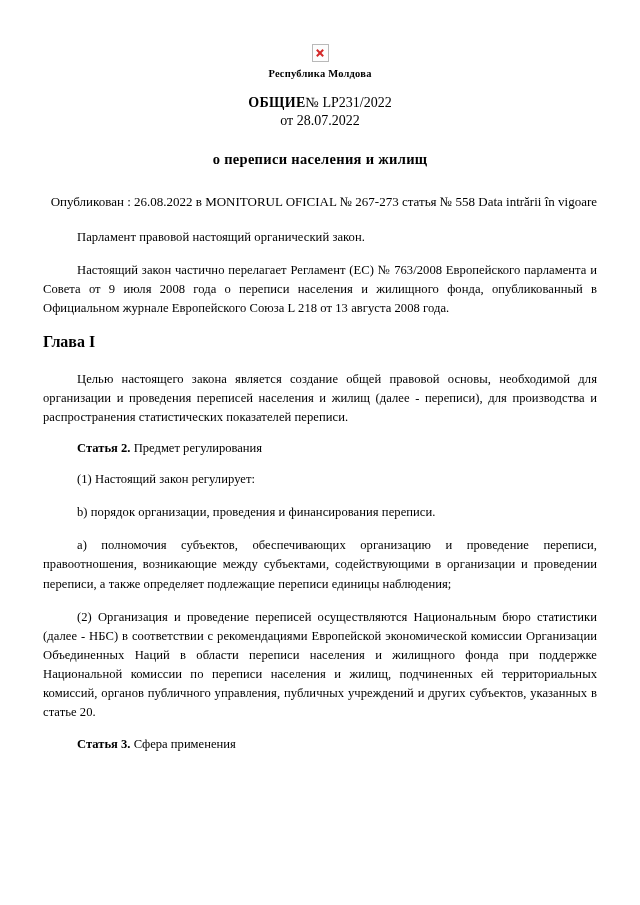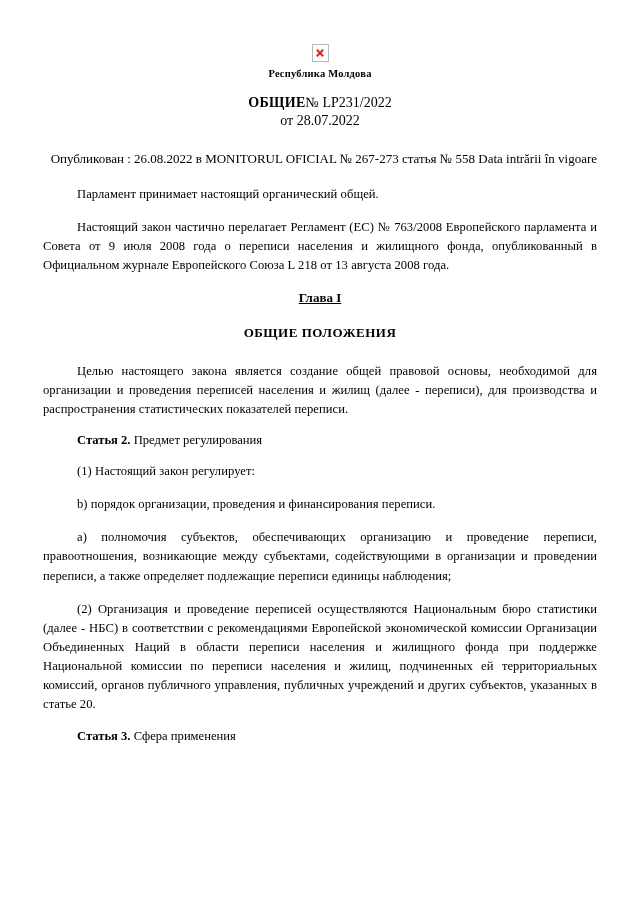--- a/index.html
+++ b/index.html
@@ -95,25 +95,24 @@
   p.para {
     font-size: 12.6px;
     line-height: 1.52;
     text-align: justify;
     text-indent: 34px;
     margin: 0 0 14px 0;
     letter-spacing: .05px;
   }
 
   .chapter {
-    text-align: center;
+    text-align: left;
     font-weight: bold;
-    font-size: 13px;
+    font-size: 16px;
     margin: 0 0 19px 0;
-    text-decoration: underline;
   }
   .chapter-name {
     text-align: center;
     font-weight: bold;
     font-size: 13px;
     letter-spacing: .5px;
     margin: 0 0 21px 0;
   }
   .article-head {
     font-size: 12.6px;
@@ -133,29 +132,29 @@
 
   <div class="republic">Республика Молдова</div>
 
 
   <div class="law-no">
     <b>ОБЩИЕ</b><span>№ LP231/2022</span>
   </div>
 
   <div class="law-date">от 28.07.2022</div>
 
+  <div class="doc-title">о переписи населения и жилищ</div>
 
   <div class="published">Опубликован : 26.08.2022 в MONITORUL OFICIAL № 267-273 статья № 558 Data intrării în vigoare</div>
 
-  <p class="para">Парламент принимает настоящий органический общей.</p>
+  <p class="para">Парламент правовой настоящий органический закон.</p>
 
   <p class="para">Настоящий закон частично перелагает Регламент (ЕС) № 763/2008 Европейского парламента и Совета от 9 июля 2008 года о переписи населения и жилищного фонда, опубликованный в Официальном журнале Европейского Союза L 218 от 13 августа 2008 года.</p>
 
   <div class="chapter">Глава I</div>
-  <div class="chapter-name">ОБЩИЕ ПОЛОЖЕНИЯ</div>
 
   <p class="para">Целью настоящего закона является создание общей правовой основы, необходимой для организации и проведения переписей населения и жилищ (далее - переписи), для производства и распространения статистических показателей переписи.</p>
 
   <div class="article-head">
     <b>Статья 2.</b>
     <span>Предмет регулирования</span>
   </div>
   <p class="para">(1) Настоящий закон регулирует:</p>
   <p class="para">b) порядок организации, проведения и финансирования переписи.</p>
   <p class="para">a) полномочия субъектов, обеспечивающих организацию и проведение переписи, правоотношения, возникающие между субъектами, содействующими в организации и проведении переписи, а также определяет подлежащие переписи единицы наблюдения;</p>

